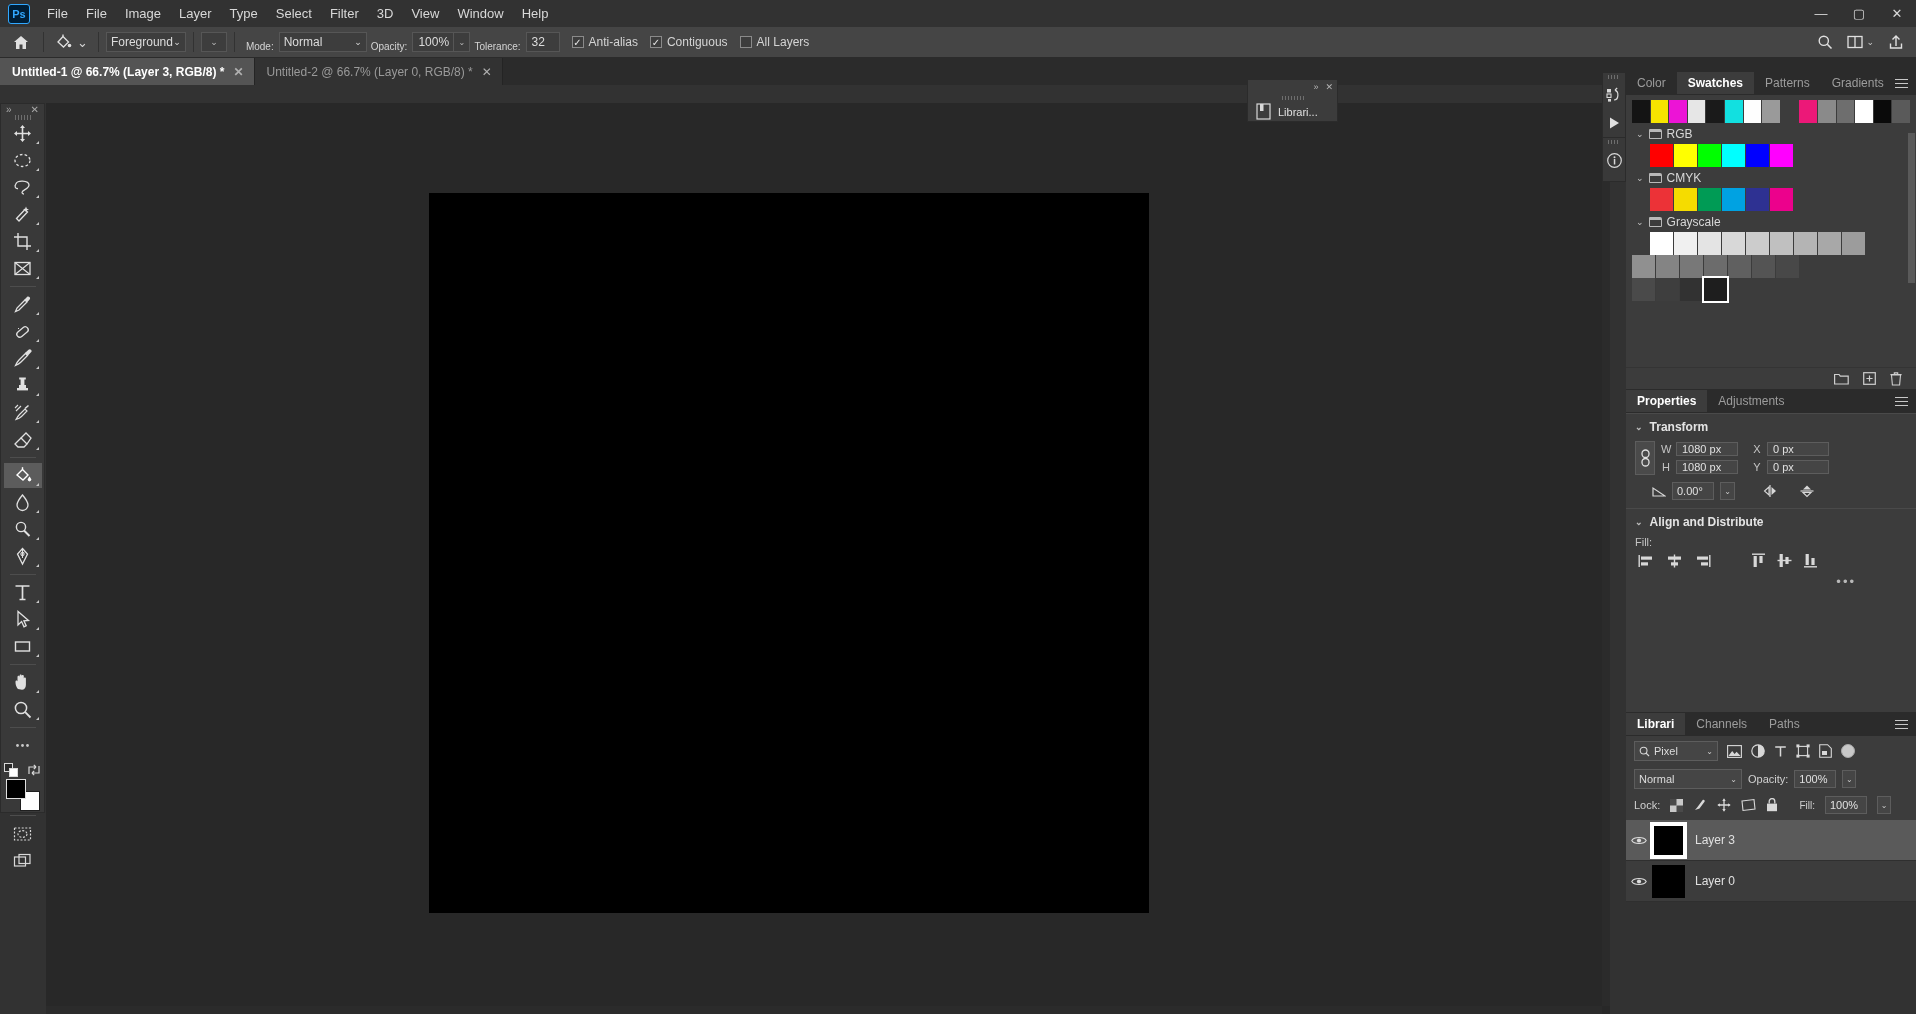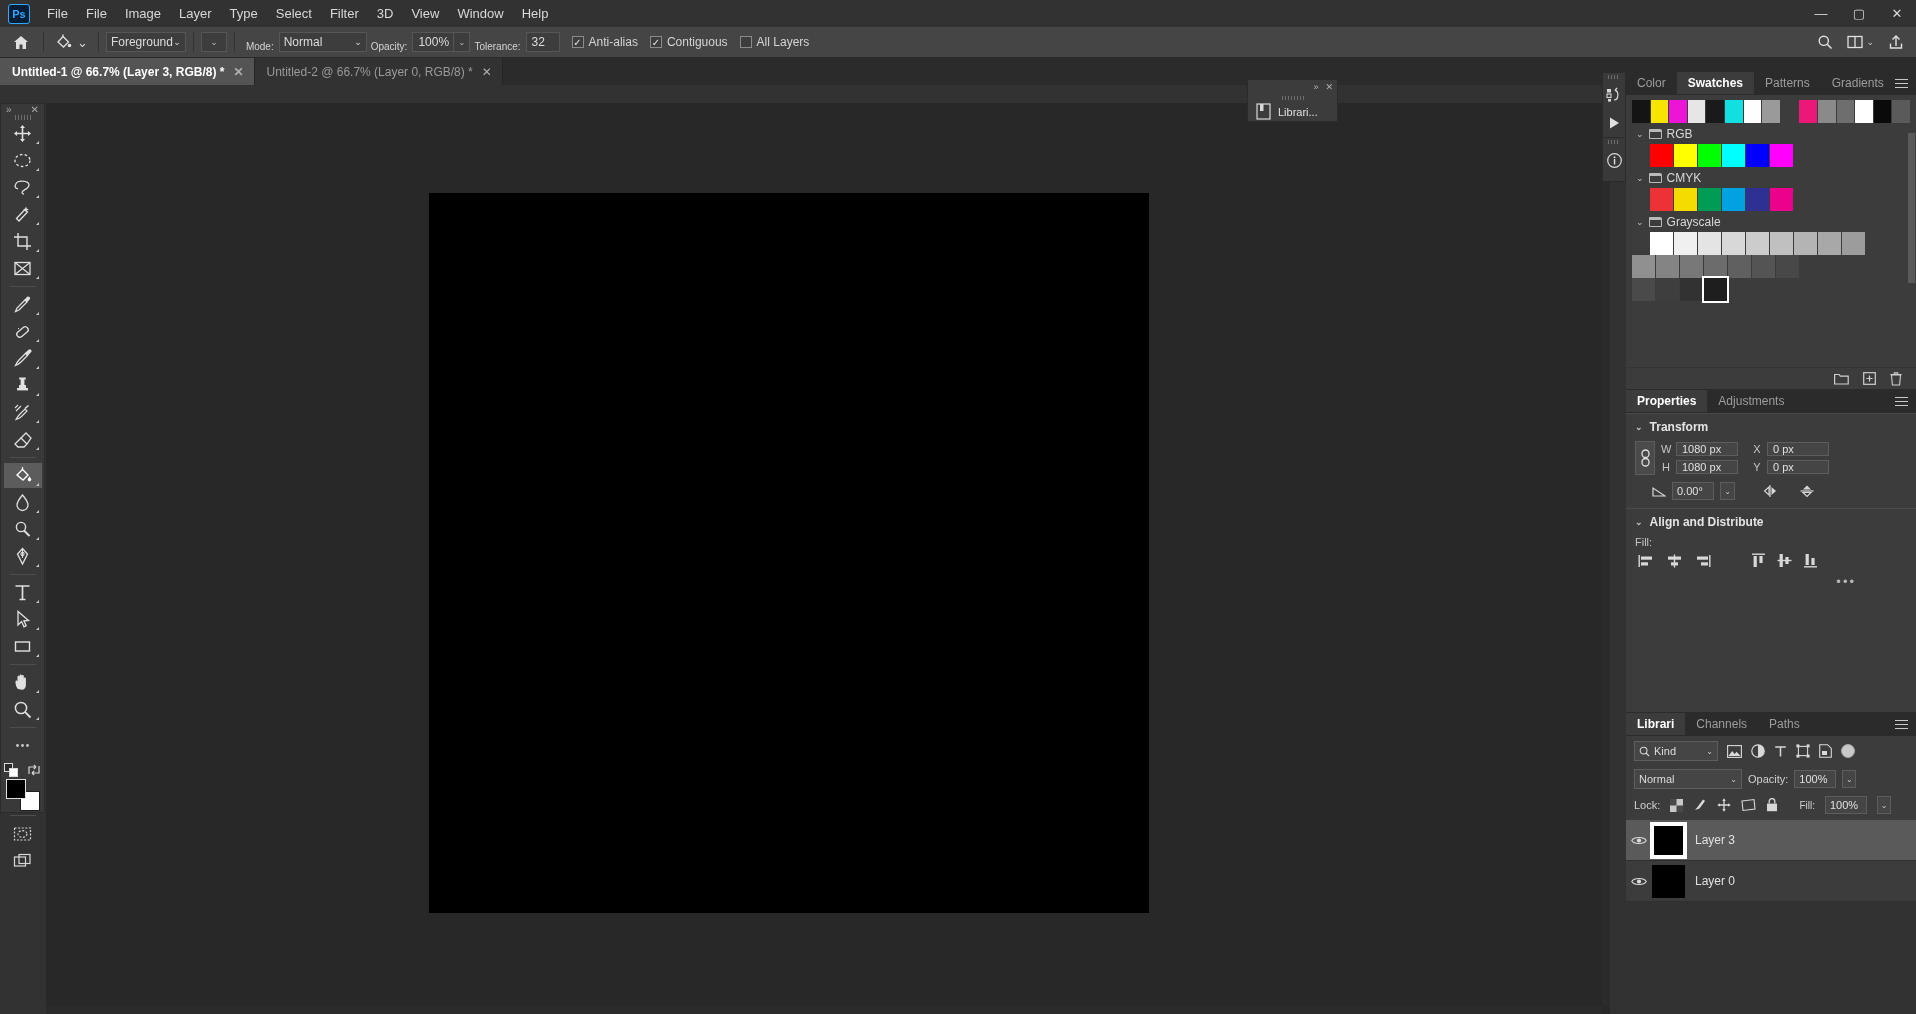--- a/index.html
+++ b/index.html
@@ -864,21 +864,21 @@
             </span>
         </div>
       </div>
 
       <div class="lay-filter">
         <span class="kind-sel">
           <svg width="11" height="11" viewBox="0 0 11 11">
               <circle cx="4.6" cy="4.6" r="3.4" fill="none" stroke="#d8d8d8" stroke-width="1.1"></circle>
               <path d="M7.1 7.1 L10 10" stroke="#d8d8d8" stroke-width="1.2"></path>
             </svg>
-          <span>Kind</span>
+          <span>Pixel</span>
           <span style="margin-left:auto;font-size:8px;color:#ccc;">⌄</span>
         </span>
         <span>
           <svg width="15" height="13" viewBox="0 0 15 13">
               <rect x="0.6" y="0.6" width="13.8" height="11.8" fill="none" stroke="#d8d8d8" stroke-width="1.1"></rect>
               <path d="M1.4 11 L5.2 6 L7.6 9 L9.6 6.8 L13.6 11 Z" fill="#d8d8d8"></path>
             </svg>
         </span>
         <span>
           <svg width="14" height="14" viewBox="0 0 14 14">

